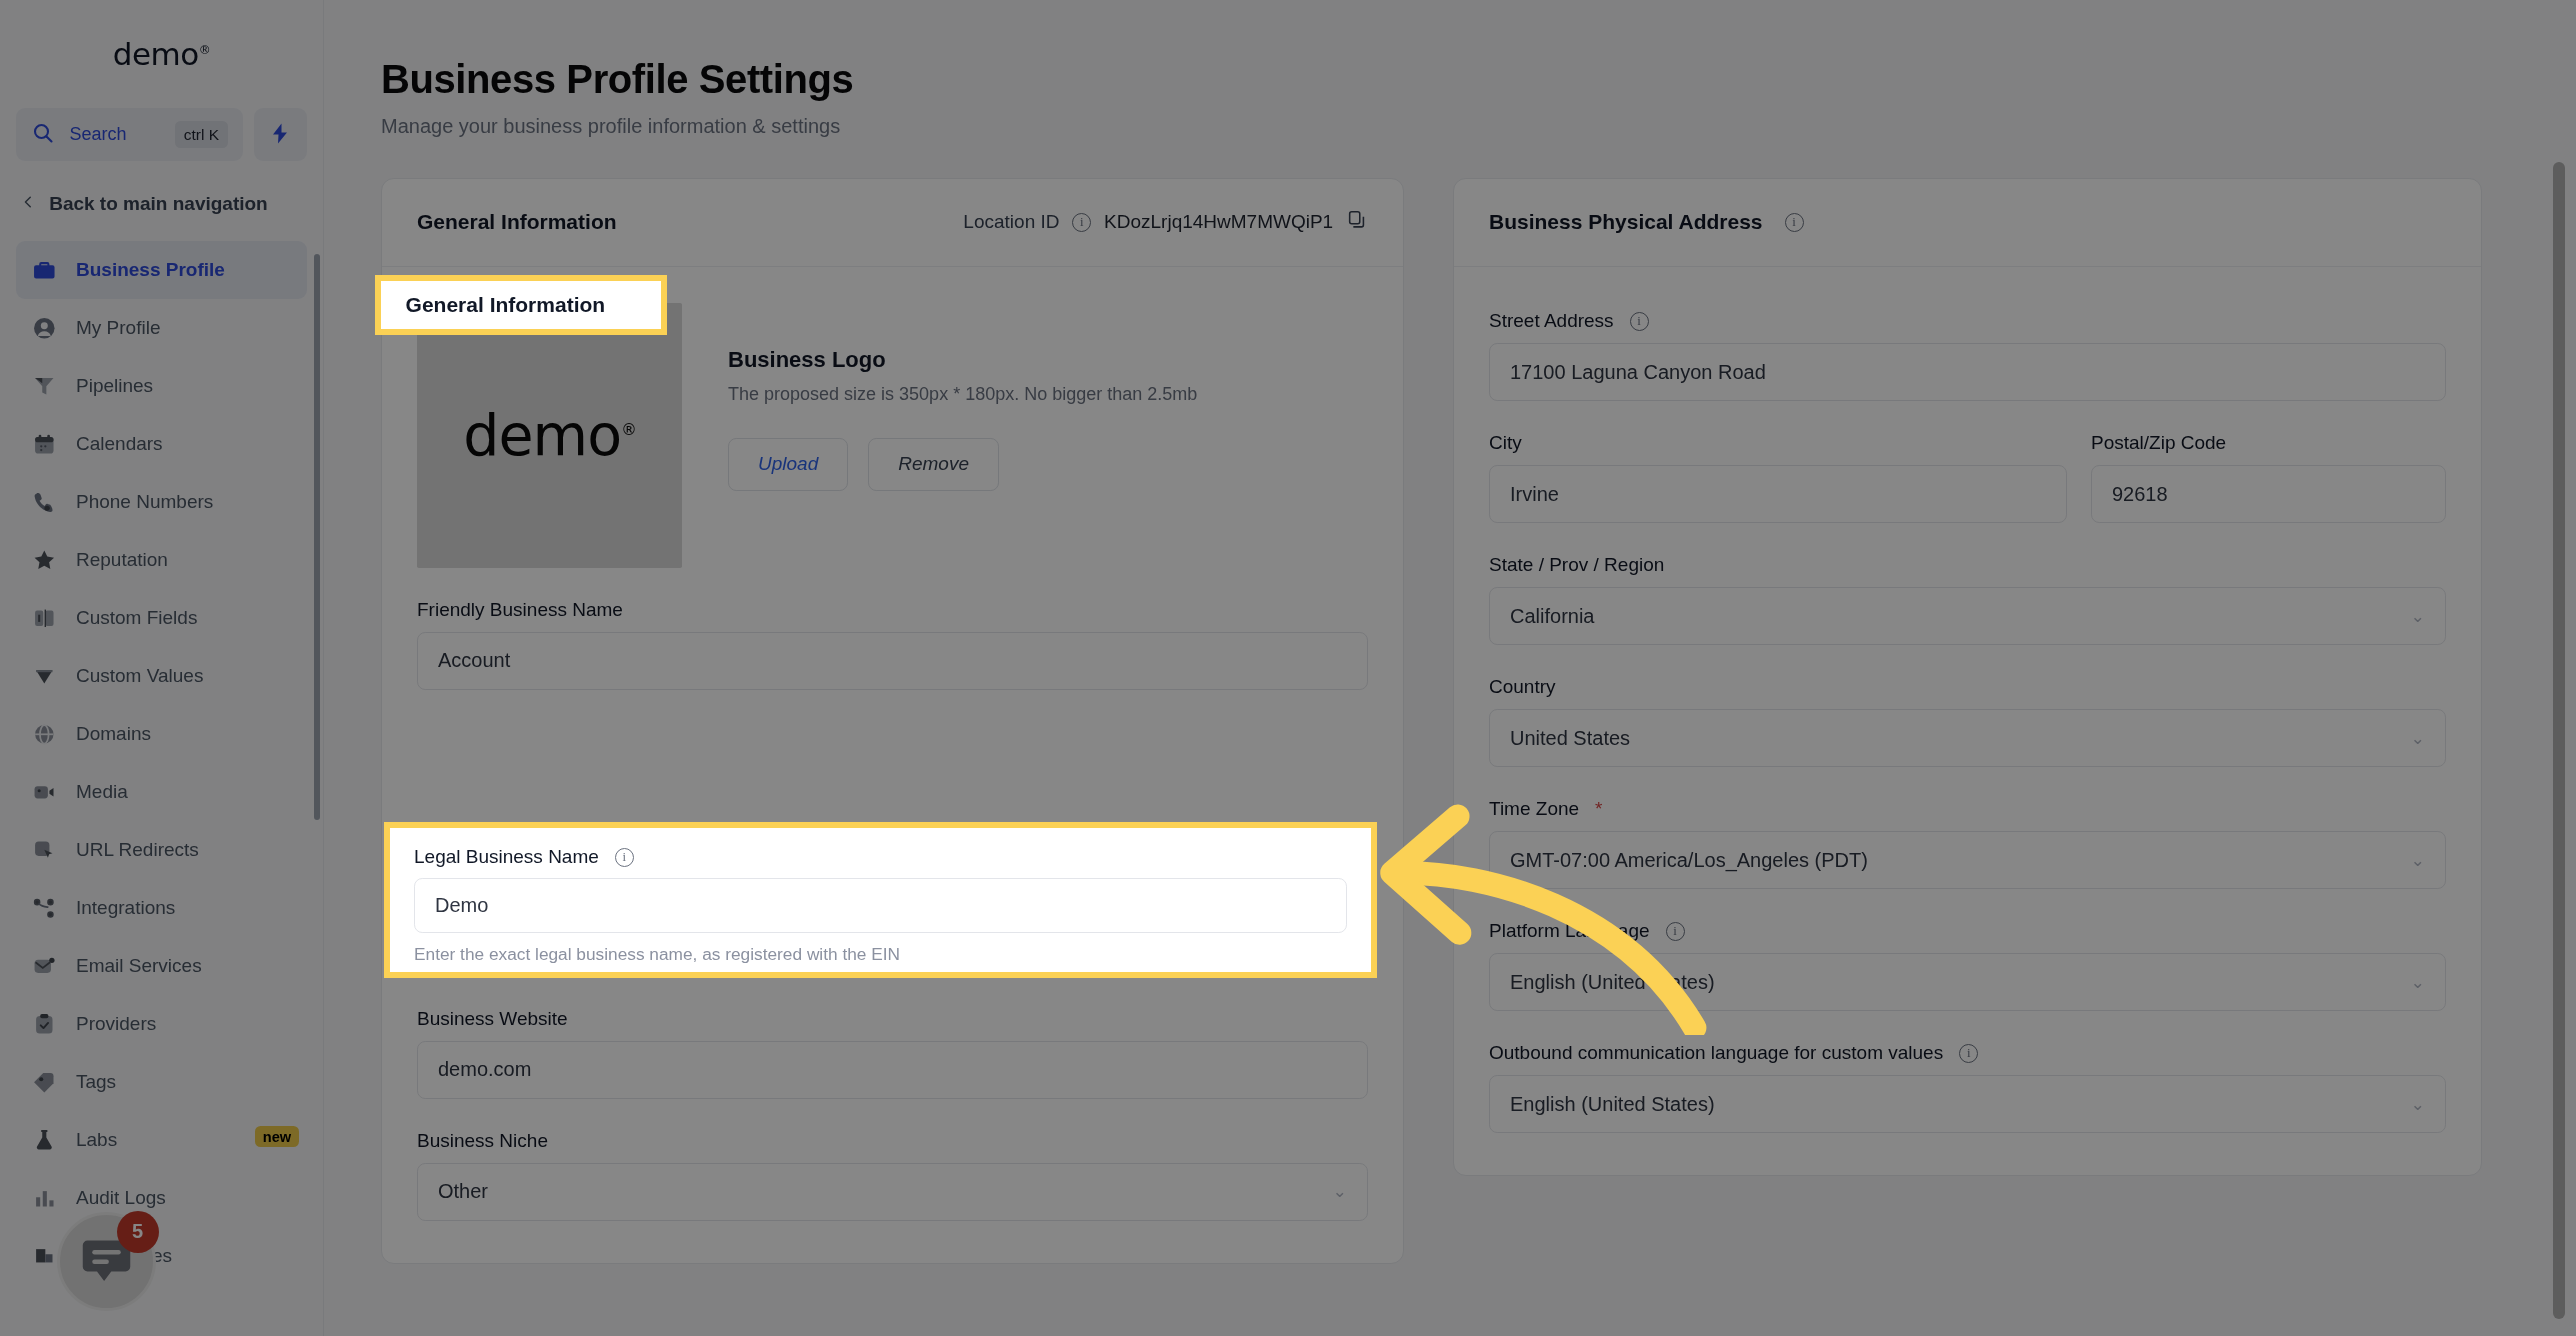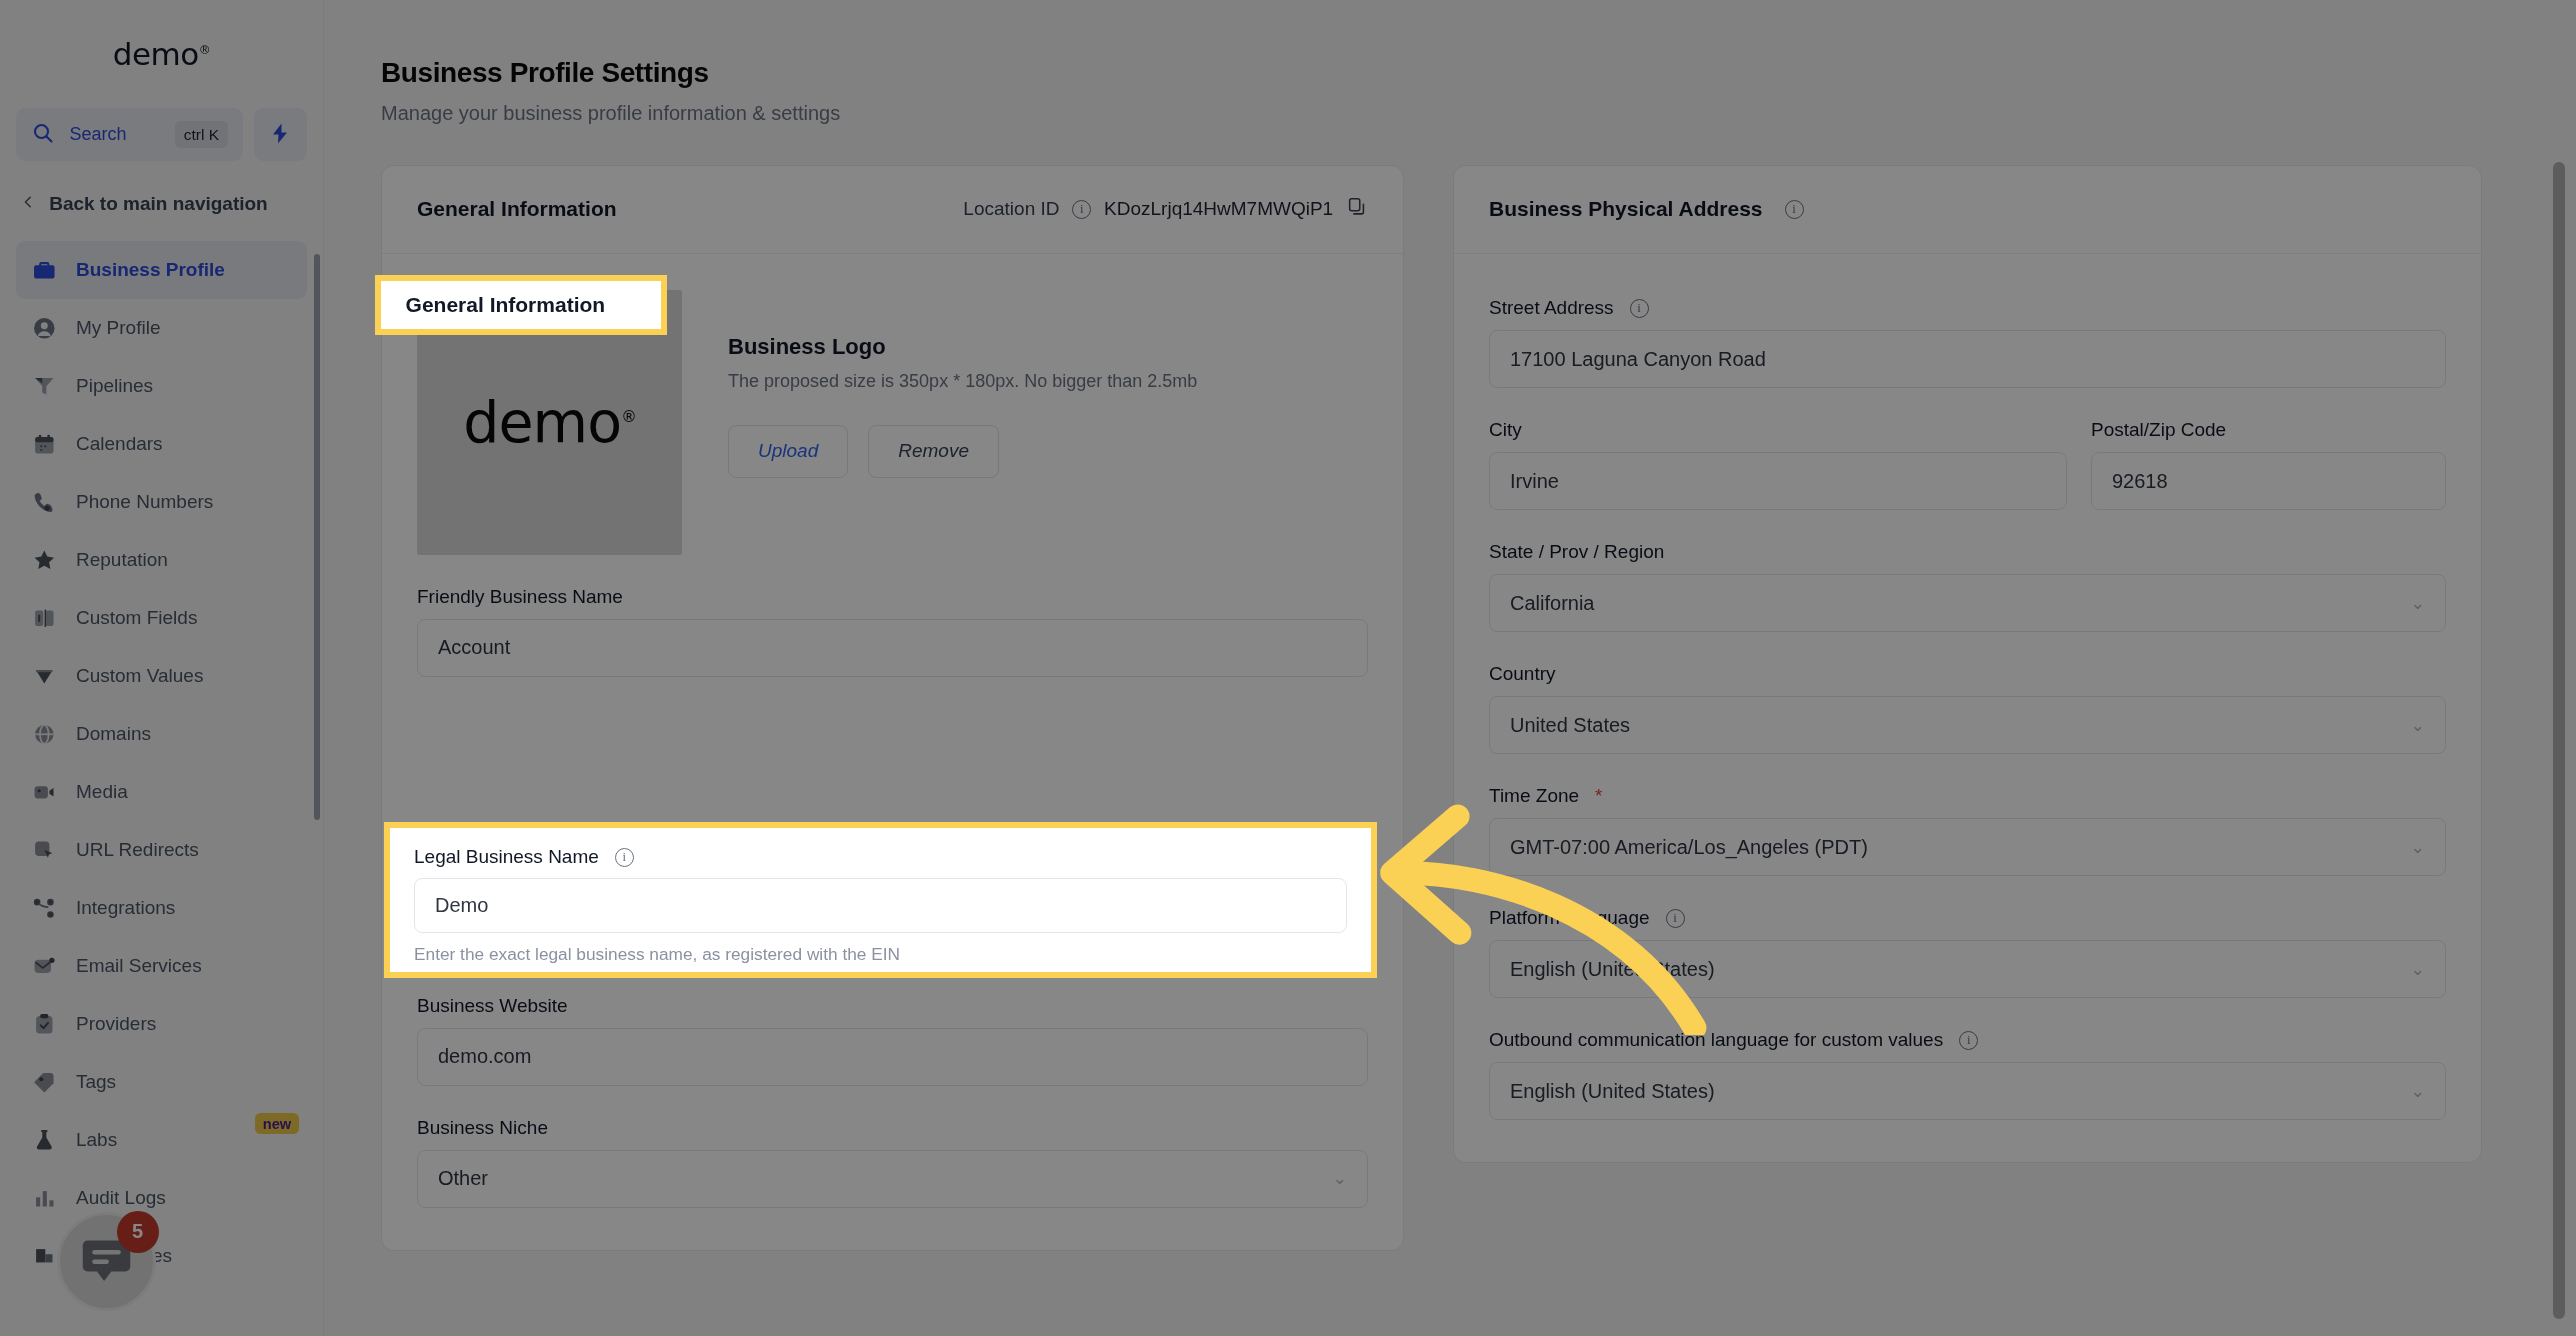--- a/index.html
+++ b/index.html
@@ -123,27 +123,27 @@
     width: 5.5px; border-radius: 0 3.6px 3.6px 0;
     background: #2f4bd8;
   }
   .nav-icon {
     width: 27px; height: 27px;
     flex: 0 0 27px;
     display: flex; align-items: center; justify-content: center;
   }
   .nav-badge {
     background: #ecc94b;
-    color: #4c1d95;
+    color: #000000;
     border-radius: 5.5px;
     font-size: 14.6px;
     font-weight: 700;
     padding: 2.7px 8.2px;
     position: absolute;
-    right: 7.3px; top: 2px;
+    right: 7.3px; top: 15px;
   }
 
   .sidebar-scrollbar {
     position: absolute;
     right: 2.7px; top: 254px;
     width: 6.4px; height: 566px;
     background: #9ca3af;
     border-radius: 3.6px;
   }
 
@@ -171,21 +171,21 @@
 
   
   .main {
     flex: 1;
     background: #f3f4f6;
     position: relative;
     overflow: hidden;
     padding: 57px 0 0 57px;
   }
   .page-title {
-    font-size: 28px;
+    font-size: 40px;
     font-weight: 700;
     color: #0b0b0c;
     letter-spacing: -0.4px;
   }
   .page-sub {
     margin-top: 12.8px;
     font-size: 20px;
     color: #6b7280;
   }
 

